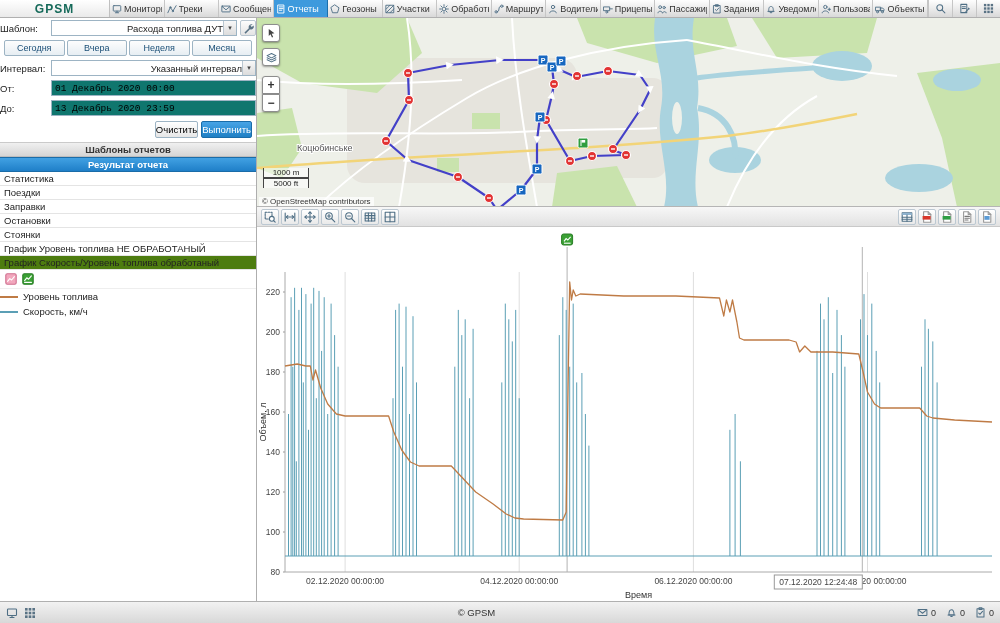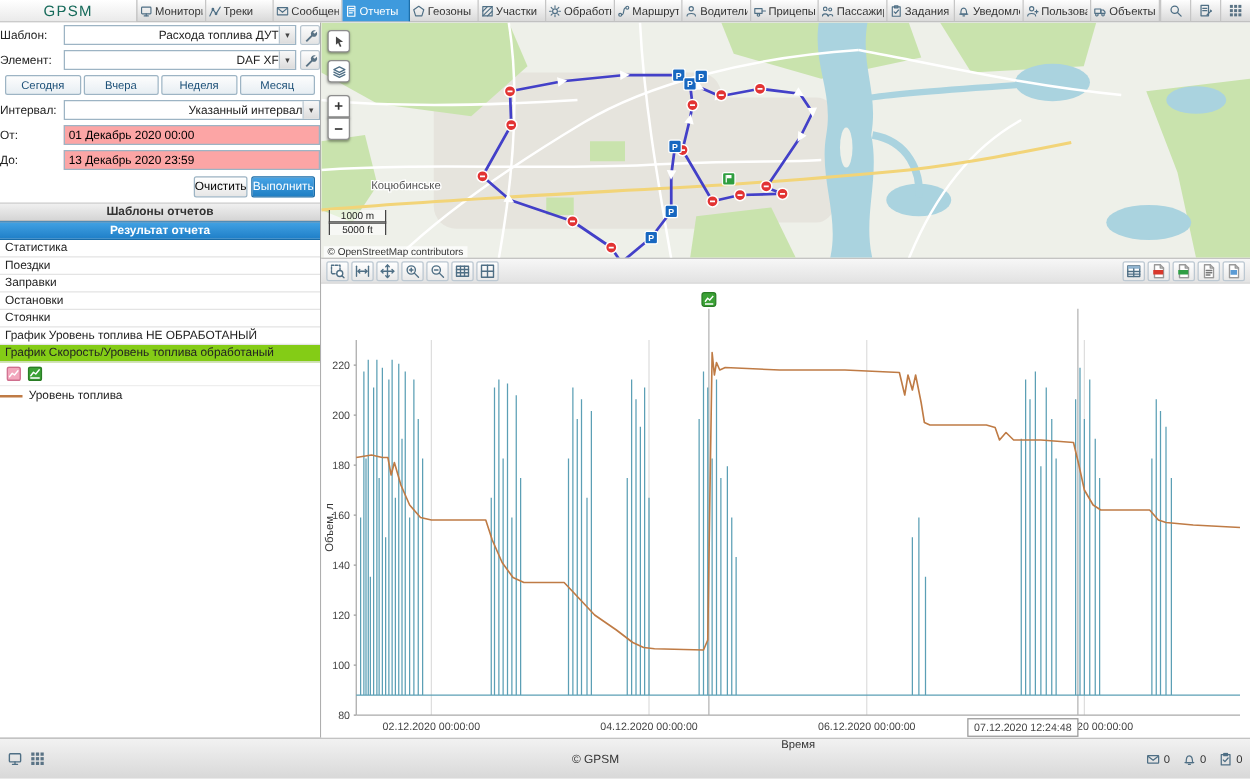--- a/index.html
+++ b/index.html
@@ -3,21 +3,21 @@
 <meta charset="utf-8">
 <style>
 *{margin:0;padding:0;box-sizing:border-box}
 html,body{width:1000px;height:623px;font-family:"Liberation Sans",sans-serif;font-size:10px;overflow:hidden;background:#fff;color:#222}
 .app{width:1000px;height:623px;display:flex;flex-direction:column}
 svg{display:block}
 svg text{font-family:"Liberation Sans",sans-serif}
 
 
 .topbar{height:18px;flex:none;display:flex;align-items:stretch;background:linear-gradient(#fefefe,#d9d9d9);border-bottom:1px solid #b0b0b0}
-.logo{width:110px;flex:none;display:flex;align-items:center;justify-content:center;font-weight:normal;font-size:12px;letter-spacing:1px;color:#166a5a;background:linear-gradient(#fff,#eaeaea);border-right:1px solid #c0c0c0}
+.logo{width:110px;flex:none;display:flex;align-items:center;justify-content:center;font-weight:bold;font-size:12px;letter-spacing:1px;color:#166a5a;background:linear-gradient(#fff,#eaeaea);border-right:1px solid #c0c0c0}
 .tabs{flex:1;display:flex;min-width:0}
 .tab{flex:1;min-width:0;display:flex;align-items:center;gap:2px;padding:0 2px;border-right:1px solid #c6c6c6;font-size:9px;color:#333;white-space:nowrap;overflow:hidden;cursor:pointer}
 .tab.active{background:#3e9add;color:#fff;border-right-color:#1c6faa}
 .tab.active svg *{stroke:#fff}
 .tab-icon{flex:none;display:flex}
 .tab-label{overflow:hidden}
 .nav-extras{flex:none;display:flex}
 .nav-icon-btn{width:24px;display:flex;align-items:center;justify-content:center;border-left:1px solid #c6c6c6;cursor:pointer}
 
 
@@ -28,28 +28,28 @@
 
 .form-row{display:flex;align-items:center;gap:3px;padding:2px 0}
 .form-label{width:48px;flex:none;font-size:9.5px}
 .select{flex:1;height:16px;border:1px solid #9db4c4;background:#fff;display:flex;align-items:center;justify-content:flex-end;padding-left:3px;font-size:9.5px;cursor:pointer;min-width:0}
 .select-value{white-space:nowrap;overflow:hidden}
 .select-arrow{width:13px;height:14px;flex:none;background:linear-gradient(#f8f8f8,#dcdcdc);border-left:1px solid #b9c6d0;display:flex;align-items:center;justify-content:center;font-size:7px;color:#444}
 .select-arrow::after{content:"▾"}
 .tool-btn{width:16px;height:16px;flex:none;border:1px solid #b9c6d0;background:linear-gradient(#fdfdfd,#e4e4e4);display:flex;align-items:center;justify-content:center;border-radius:2px;cursor:pointer}
 .period-row{display:flex;gap:2px;padding:2px 4px}
 .period-btn{flex:1;height:16px;border:1px solid #9db4c4;background:linear-gradient(#fdfdfd,#e7eef3);border-radius:2px;font-size:9px;display:flex;align-items:center;justify-content:center;cursor:pointer;color:#1b4f77}
-.text-input{flex:1;height:16px;border:1px solid #9db4c4;padding:0 3px;font-size:9.5px;font-family:Liberation Sans, sans-serif;background:#fca5a5;min-width:0}
+.text-input{flex:1;height:16px;border:1px solid #9db4c4;padding:0 3px;font-size:9.5px;font-family:Liberation Mono, monospace;background:#0f766e;min-width:0}
 .action-row{display:flex;justify-content:flex-end;gap:3px;padding:3px 4px 4px}
 .btn{height:17px;padding:0 0;border:1px solid #9db4c4;background:linear-gradient(#fff,#e6e6e6);border-radius:2px;font-size:9.5px;display:flex;align-items:center;cursor:pointer}
 .btn.primary{background:linear-gradient(#47a4e6,#1f7fc4);border-color:#1a6ca8;color:#fff}
 .section-header{height:15px;flex:none;background:linear-gradient(#f0f0f0,#d5d5d5);border-top:1px solid #cacaca;border-bottom:1px solid #bdbdbd;display:flex;align-items:center;justify-content:center;font-weight:bold;font-size:9.5px;color:#333;cursor:pointer}
 .section-header.blue{background:linear-gradient(#41a1e3,#1f7fc8);border-color:#1a6ca8;color:#fff}
 .report-row{height:14px;flex:none;display:flex;align-items:center;padding:0 4px;border-bottom:1px solid #e4e4e4;font-size:9.5px;cursor:pointer;white-space:nowrap;overflow:hidden}
-.report-row.selected{background:#84cc16}
+.report-row.selected{background:#4d7c0f}
 .mini-icons{display:flex;gap:5px;padding:3px 5px;border-bottom:1px solid #eee}
 .mini-icons span{cursor:pointer;display:flex}
 .legend-row{display:flex;align-items:center;gap:5px;padding:2px 0;font-size:9.5px}
 .legend-swatch{width:18px;height:2px;flex:none}
 .engine-row{border-top:1px solid #ddd}
 .sidebar-fill{flex:1}
 
 
 .map-panel{height:189px;flex:none;position:relative;overflow:hidden;border-bottom:1px solid #b5b5b5;background:#eef0e9}
 .map-ctrl{position:absolute;left:5px;width:18px;height:18px;background:#fff;border:1px solid #8d8d8d;border-radius:3px;box-shadow:0 1px 2px rgba(0,0,0,.35);display:flex;align-items:center;justify-content:center;cursor:pointer;z-index:5;font-weight:bold;font-size:12px;color:#333}
@@ -63,21 +63,21 @@
 
 
 .chart-toolbar{height:20px;flex:none;display:flex;align-items:center;gap:2px;padding:0 4px;background:linear-gradient(#f7f7f7,#e2e2e2);border-bottom:1px solid #c9c9c9}
 .tb-btn{width:18px;height:16px;border:1px solid #bcc8d2;background:linear-gradient(#fff,#e9e9e9);border-radius:2px;display:flex;align-items:center;justify-content:center;cursor:pointer}
 .tb-spacer{flex:1}
 .chart-panel{flex:1;min-height:0;position:relative;background:#fff}
 .tick{font-size:8.5px;fill:#444}
 .axis-label{font-size:9px;fill:#333}
 
 
-.statusbar{height:22px;flex:none;display:flex;align-items:center;padding:16px 6px;background:linear-gradient(#f2f2f2,#d8d8d8);border-top:1px solid #b0b0b0;font-size:9.5px;color:#333}
+.statusbar{height:22px;flex:none;display:flex;align-items:center;padding:5px 6px;background:linear-gradient(#f2f2f2,#d8d8d8);border-top:1px solid #b0b0b0;font-size:9.5px;color:#333}
 .status-left{display:flex;gap:6px;align-items:center}
 .status-icon{display:flex;cursor:pointer}
 .status-center{flex:1;text-align:center}
 .status-right{display:flex;gap:10px;align-items:center}
 .counter{display:flex;align-items:center;gap:3px;cursor:pointer}
 .counter-val{font-size:9px}
 </style>
 </head>
 <body>
 
@@ -288,32 +288,20 @@
         <div class="select">
           <span class="select-value">Расхода топлива ДУТ</span>
           <span class="select-arrow"></span>
         </div>
         <span class="tool-btn">
             <svg viewBox="0 0 12 12" width="11" height="11" fill="none" stroke="#4f6f85" stroke-width="1.1" stroke-linecap="round" stroke-linejoin="round">
               <path fill="#5a7385" stroke="none" d="M10.6,1.8 A3,3 0 0 0 6.4,5.6 L1.6,10.4 L2.8,11.6 L7.6,6.8 A3,3 0 0 0 11.4,2.6 L9.6,4.4 L8,2.8 Z"></path>
             </svg>
           </span>
       </div>
-      <div class="form-row">
-        <span class="form-label">Элемент:</span>
-        <div class="select">
-          <span class="select-value">DAF XF</span>
-          <span class="select-arrow"></span>
-        </div>
-        <span class="tool-btn">
-            <svg viewBox="0 0 12 12" width="11" height="11" fill="none" stroke="#4f6f85" stroke-width="1.1" stroke-linecap="round" stroke-linejoin="round">
-              <path fill="#5a7385" stroke="none" d="M10.6,1.8 A3,3 0 0 0 6.4,5.6 L1.6,10.4 L2.8,11.6 L7.6,6.8 A3,3 0 0 0 11.4,2.6 L9.6,4.4 L8,2.8 Z"></path>
-            </svg>
-          </span>
-      </div>
       <div class="period-row">
         <button class="period-btn">Сегодня</button>
         <button class="period-btn">Вчера</button>
         <button class="period-btn">Неделя</button>
         <button class="period-btn">Месяц</button>
       </div>
       <div class="form-row">
         <span class="form-label">Интервал:</span>
         <div class="select">
           <span class="select-value">Указанный интервал</span>
@@ -369,20 +357,24 @@
               <rect x="0.8" y="0.8" width="10.4" height="10.4" rx="1.5" fill="#3ba135" stroke="#2a7d26"></rect>
               <polyline points="2.6,7.6 4.8,4.8 6.6,6.2 9.4,2.8" stroke="#fff" fill="none"></polyline>
               <line x1="2.6" y1="9.4" x2="9.4" y2="9.4" stroke="#fff"></line>
             </svg>
           </span>
         </div>
       <div id="legend-box">
           <div class="legend-row">
             <span class="legend-swatch" style="background:#bf7b45"></span>
             <span>Уровень топлива</span>
+          </div>
+          <div class="legend-row">
+            <span class="legend-swatch" style="background:#5b9fb5"></span>
+            <span>Скорость, км/ч</span>
           </div>
         </div>
       <div class="sidebar-fill"></div>
     </aside>
 
     <main class="main">
 
       <div class="map-panel">
         <svg id="map-svg" width="743" height="189" viewBox="0 0 743 189">
           <defs>

